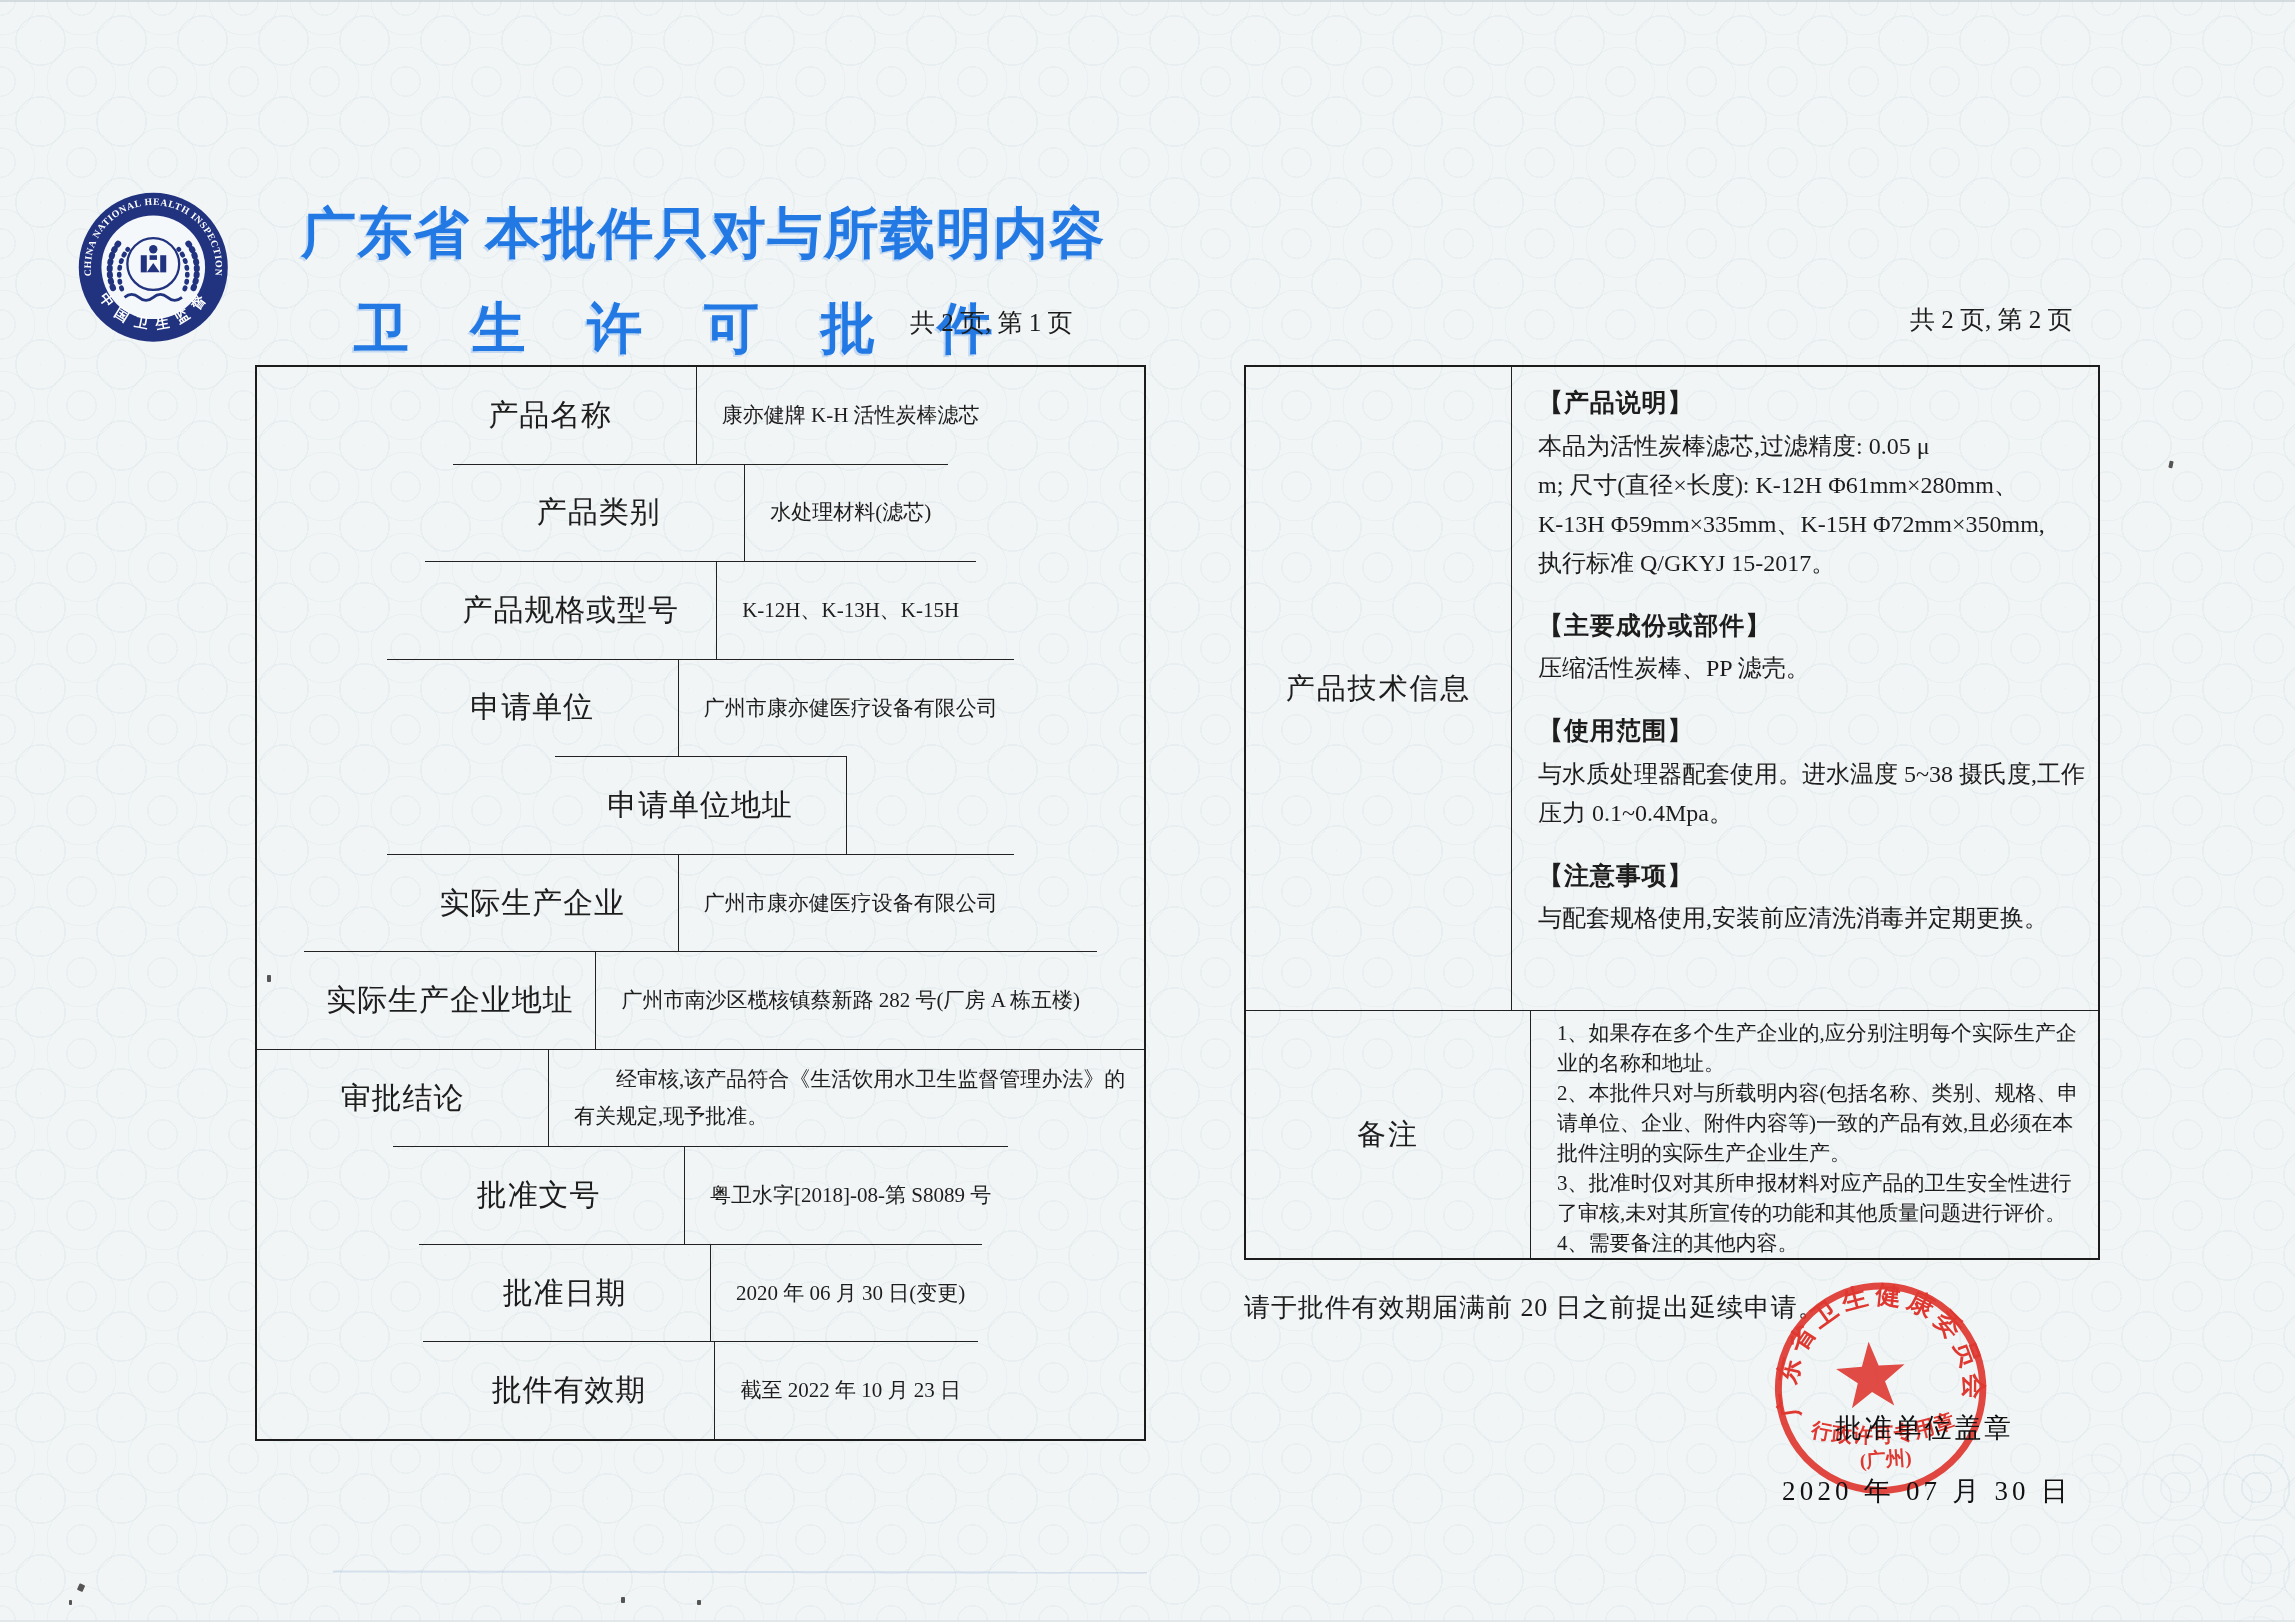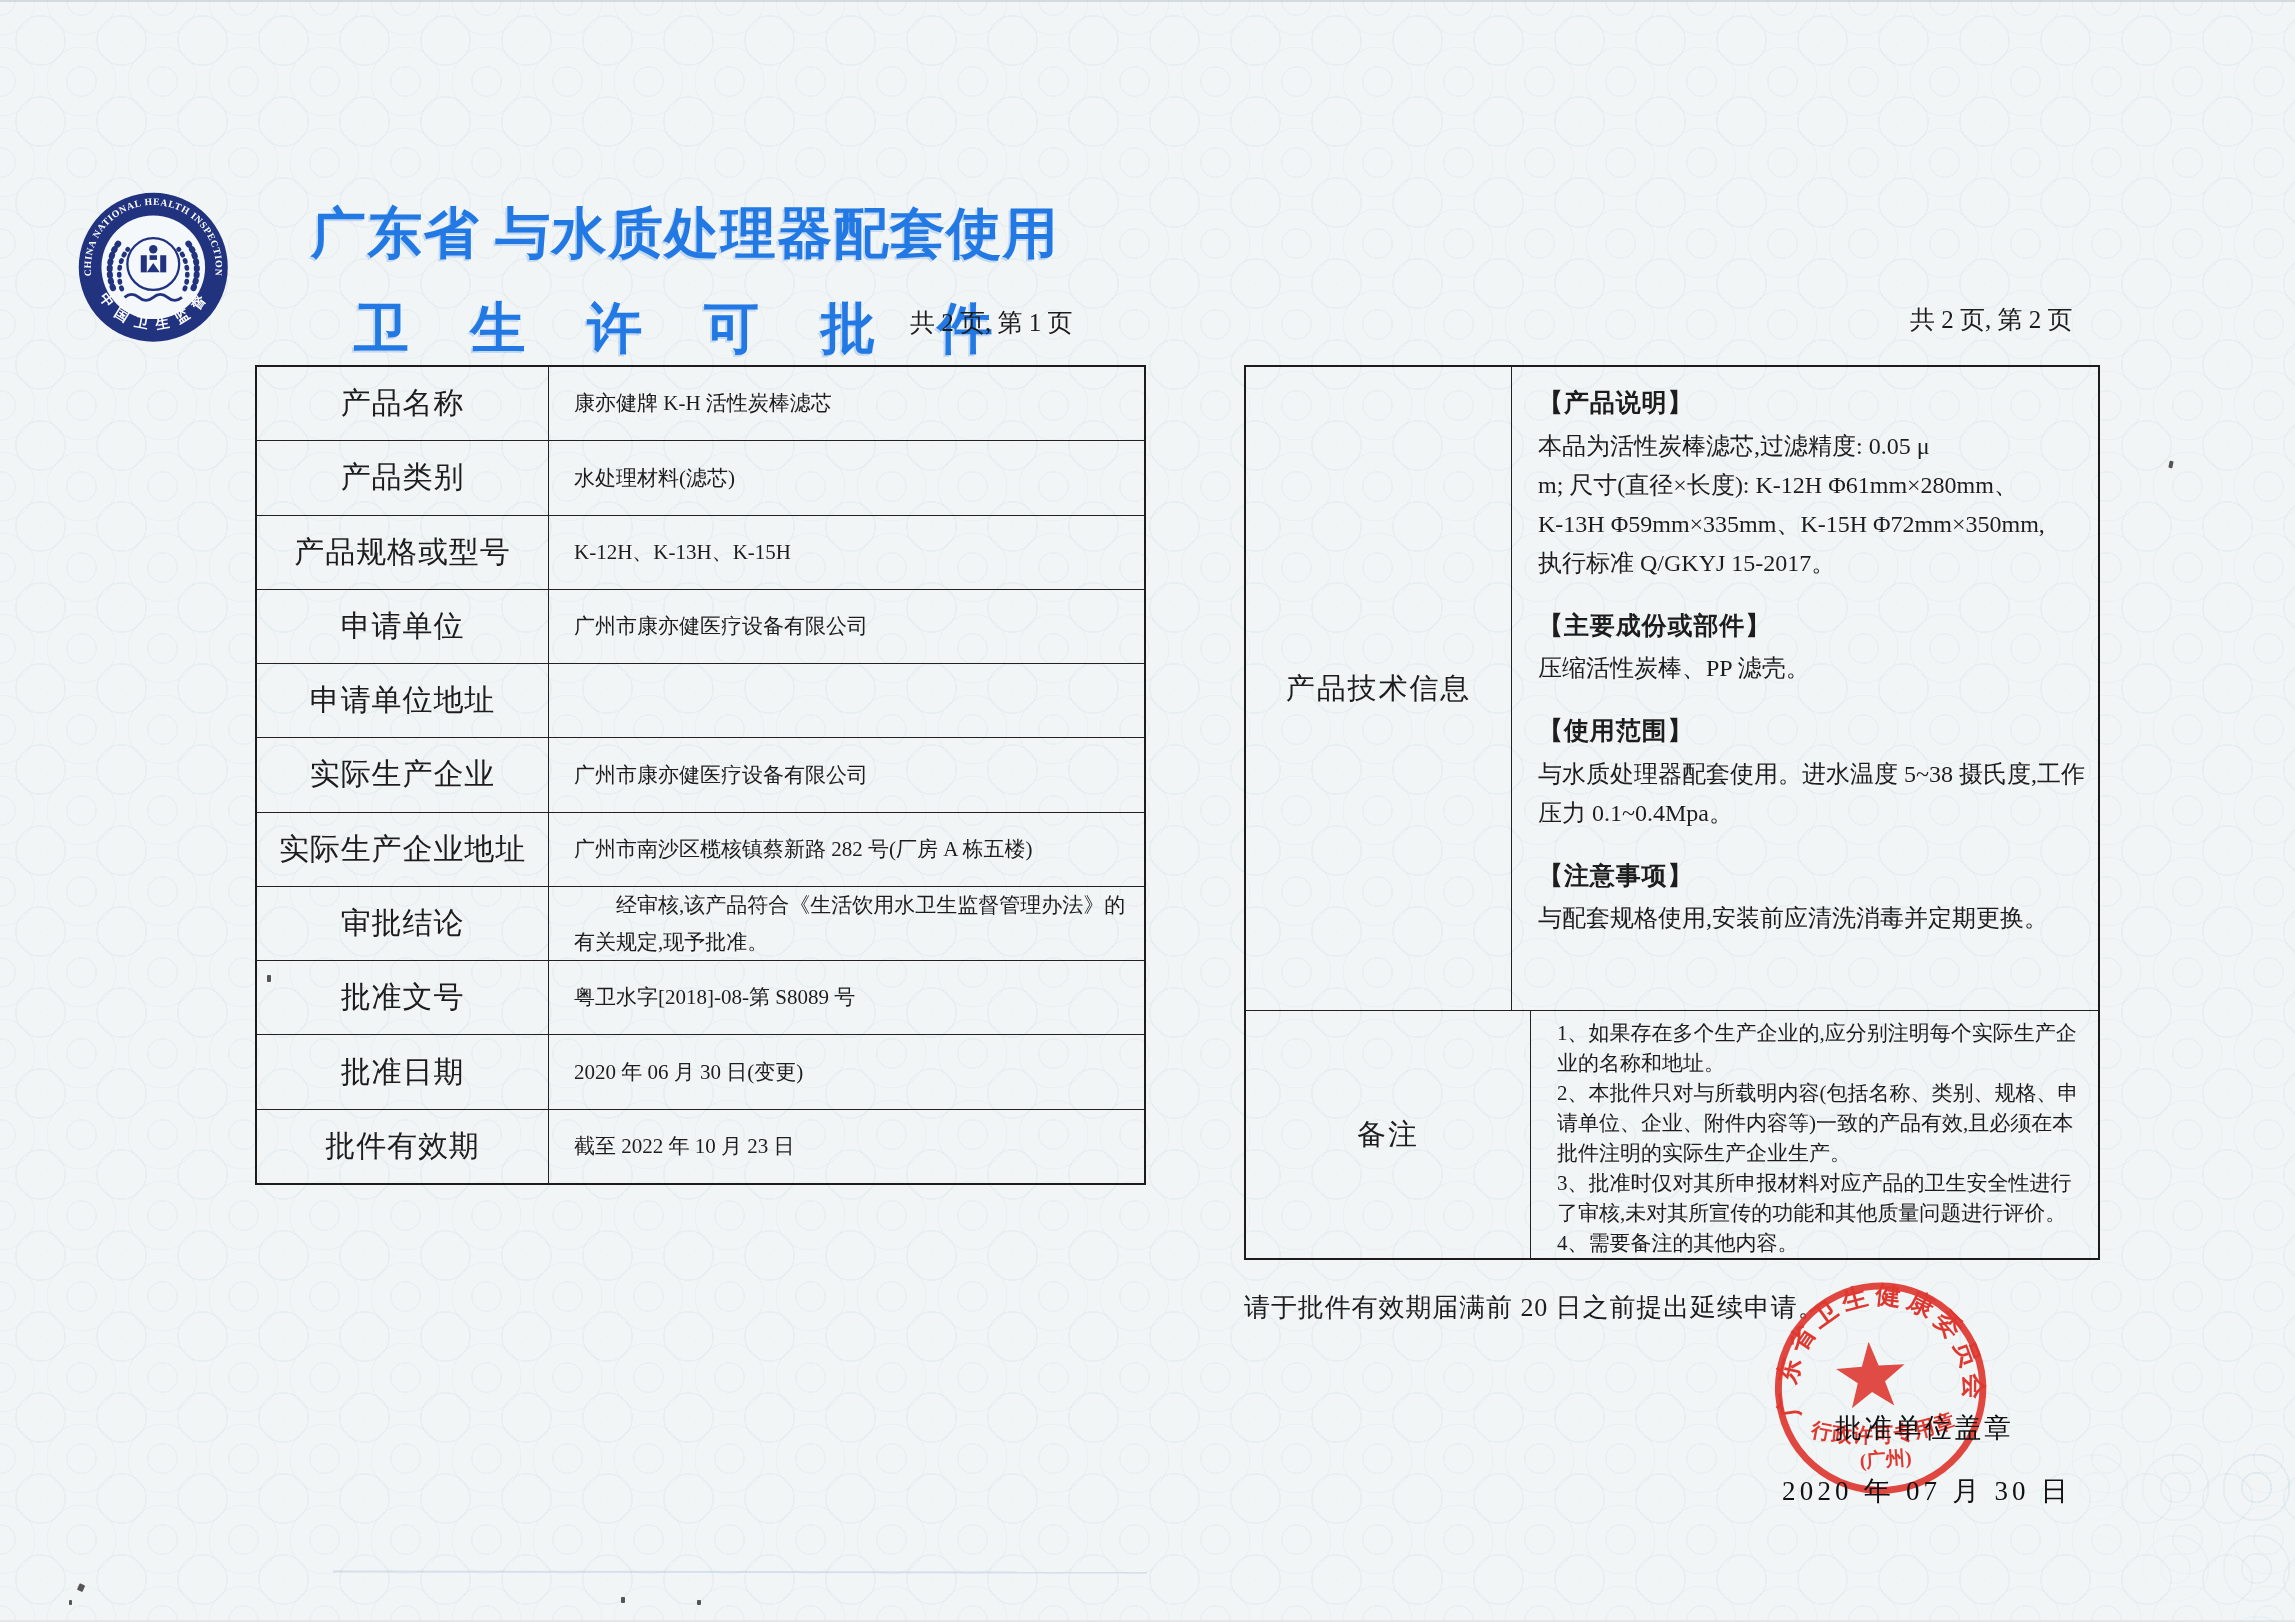--- a/index.html
+++ b/index.html
@@ -29,23 +29,23 @@
           text-shadow:-1.9px 2.3px 0 rgba(130,175,235,.40);}
   .title2{margin-top:34px;font-size:55px;letter-spacing:24px;line-height:1.1;white-space:nowrap;
           text-shadow:-1.9px 2.3px 0 rgba(130,175,235,.40);}
   .page-ind{font-size:25px;color:#1c1c1c;white-space:nowrap;}
   .ind1{left:910px;top:306px;}
   .ind2{left:1910px;top:303px;}
   
   .seal{left:76px;top:190px;width:155px;height:155px;}
   
   .table-left{
-    left:255px;top:365px;width:891px;height:820px;
+    left:255px;top:365px;width:891px;height:1076px;
     border:2.3px solid #1c1c1c;box-sizing:border-box;
-    display:flex;flex-direction:column;
+    display:flex;flex-direction:column;align-items:center;
   }
   .tr{flex:1;display:flex;border-top:1.4px solid #222;min-height:0;}
   .tr:first-child{border-top:none;}
   .tl{width:291px;border-right:1.4px solid #222;display:flex;align-items:center;justify-content:center;
       font-size:30px;letter-spacing:0.9px;text-align:center;}
   .tv{flex:1;display:flex;align-items:center;padding:0 16.7px 0 25px;font-size:21px;line-height:1.75;
       word-break:break-all;}
   .tv .vtext{display:block;}
   .tv .indent{text-indent:2em;}
   
@@ -117,21 +117,21 @@
       <path d="M159,141 h16 v10 h-16 z" stroke="none"></path>
       <path d="M80,212 C67,179 71,136 97,109" fill="none" stroke-width="13" stroke-linecap="round" stroke-dasharray="3 11"></path>
       <path d="M254,212 C267,179 263,136 237,109" fill="none" stroke-width="13" stroke-linecap="round" stroke-dasharray="3 11"></path>
       <path d="M99,214 C89,187 92,152 112,128" fill="none" stroke-width="10" stroke-linecap="round" stroke-dasharray="3 12"></path>
       <path d="M235,214 C245,187 242,152 222,128" fill="none" stroke-width="10" stroke-linecap="round" stroke-dasharray="3 12"></path>
       <path d="M105,232 q15,-13 31,0 q15,13 31,0 q15,-13 31,0 q15,13 31,0" fill="none" stroke-width="6"></path>
     </g>
   </svg>
 
   <div class="abs title-block">
-    <div class="title1">广东省 与水质处理器配套使用</div>
+    <div class="title1">广东省 本批件只对与所载明内容</div>
     <div class="title2">卫 生 许 可 批 件</div>
   </div>
   <div class="abs page-ind ind1">共 2 页, 第 1 页</div>
   <div class="abs page-ind ind2">共 2 页, 第 2 页</div>
 
   <div class="abs table-left">
     <div class="tr">
         <div class="tl">产品名称</div>
         <div class="tv">
           <span class="vtext">康亦健牌 K-H 活性炭棒滤芯</span>

